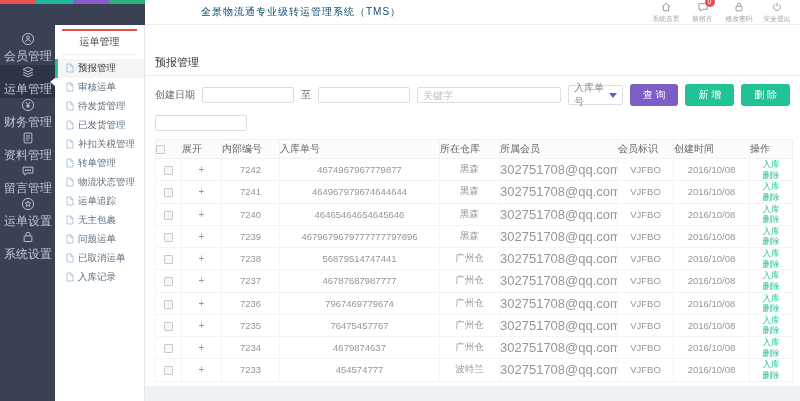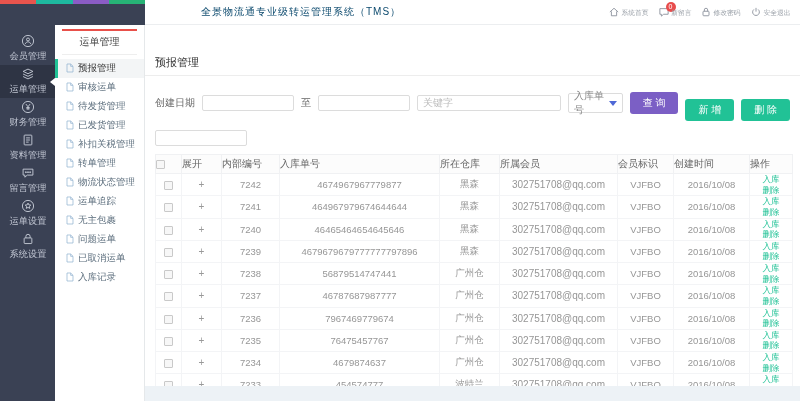--- a/index.html
+++ b/index.html
@@ -10,33 +10,33 @@
   
   .top-row { display:flex; height:25px; }
   .logo-block { width:145px; background:#3a4154; position:relative; flex:none; }
   .stripes { position:absolute; top:0; left:0; right:0; height:4px; display:flex; }
   .stripe { flex:1; }
   .stripe.s1 { background:#e8544d; } .stripe.s2 { background:#1eb9a0; }
   .stripe.s3 { background:#8a5cc5; } .stripe.s4 { background:#27b376; }
   .top-header { flex:1; background:#fff; display:flex; align-items:center; border-bottom:1px solid #eceef0; }
   .app-title { margin-left:56px; font-size:10px; color:#0c4a6e; letter-spacing:1px; }
   .header-actions { margin-left:auto; margin-right:8px; display:flex; gap:8px; align-items:flex-end; }
-  .h-action { display:flex; flex-direction:row; align-items:center; min-width:27px; cursor:pointer; position:relative; }
+  .h-action { display:flex; flex-direction:column; align-items:center; min-width:27px; cursor:pointer; position:relative; }
   .h-icon { position:relative; width:12px; height:12px; color:#8b919c; }
   .h-icon svg { width:12px; height:12px; display:block; }
   .h-label { font-size:7.5px; color:#9aa0a8; margin-top:1px; white-space:nowrap; transform:scale(.9); }
   .badge { position:absolute; top:-4px; right:-6px; background:#e84c4c; color:#fff; border-radius:50%;
            width:10px; height:10px; font-size:7px; line-height:10px; text-align:center; }
 
   
   .main-row { display:flex; height:376px; }
 
   .sidebar { width:55px; flex:none; background:#3a4154; padding-top:7px; display:flex; flex-direction:column; }
   .s-item { height:33px; display:flex; flex-direction:column; align-items:center; justify-content:center;
-            gap:1px; color:#c3c8d4; font-size:10px; cursor:pointer; position:relative; }
+            gap:1px; color:#c3c8d4; font-size:13px; cursor:pointer; position:relative; }
   .s-item svg { width:14px; height:14px; display:block; color:#c8cdd8; }
   .s-item.active { background:#2e3444; }
   .s-item.active::after { content:""; position:absolute; right:0; top:50%; transform:translateY(-50%);
             border:4px solid transparent; border-right:5px solid #fff; }
   .s-label { transform:scale(.92); white-space:nowrap; }
 
   .submenu { width:90px; flex:none; background:#fff; border-right:1px solid #e5e8ea; }
   .tab { margin:4px 7px 0 7px; border-top:2px solid #e8504a; text-align:center; font-size:10px; color:#444;
          padding:4px 0 5px 0; border-bottom:1px solid #eee; cursor:pointer; background:#fff; }
   .submenu-items { margin-top:4px; }
@@ -54,30 +54,30 @@
              color:#666; padding:0 5px; outline:none; background:#fff; }
   .f-input::placeholder { color:#bcbcbc; }
   .f-input.keyword { width:192px; }
   .f-select { width:70px; height:20px; border:1px solid #dcdcdc; border-radius:2px; display:flex;
               align-items:center; justify-content:space-between; padding:0 5px; font-size:10px; color:#888;
               cursor:pointer; background:#fff; }
   .caret { width:0; height:0; border:4px solid transparent; border-top:5px solid #4f68d6; margin-top:5px; }
   .btn { height:22px; border:none; border-radius:3px; color:#fff; font-size:10px; padding:0 13px;
          cursor:pointer; white-space:nowrap; font-family:inherit; }
   .btn.purple { background:#7b5fc5; }
-  .btn.green { background:#21c296;margin-top:15px; }
+  .btn.green { background:#21c296; }
   .scan-row { display:flex; align-items:center; gap:9px; padding:6px 10px 7px 10px; }
 
   .table-wrap { padding:1px 7px 0 10px; flex:1; overflow:hidden; }
   table { width:100%; border-collapse:collapse; table-layout:fixed; }
   th { font-weight:normal; font-size:10px; color:#666; height:19px; border:1px solid #f0f1f3;
        background:#fcfcfc; text-align:left; overflow:hidden; white-space:nowrap; }
   td { font-size:9.5px; color:#969696; text-align:center; height:20px; border:1px solid #f3f4f6;
        overflow:hidden; white-space:nowrap; }
-  td.email { font-size:10px; }
+  td.email { font-size:13px; }
   .cb { width:9px; height:9px; border:1px solid #c9c9c9; border-radius:1px; background:#f7f7f7;
         display:inline-block; vertical-align:middle; cursor:pointer; }
   .expand { color:#999; font-size:10px; cursor:pointer; }
   .op-link { display:block; color:#21c296; font-size:8.5px; line-height:1.25; cursor:pointer; }
   .bottom-strip { height:15px; background:#edf2f6; flex:none; }
 </style>
 </head>
 <body>
 
 <div class="screen">

